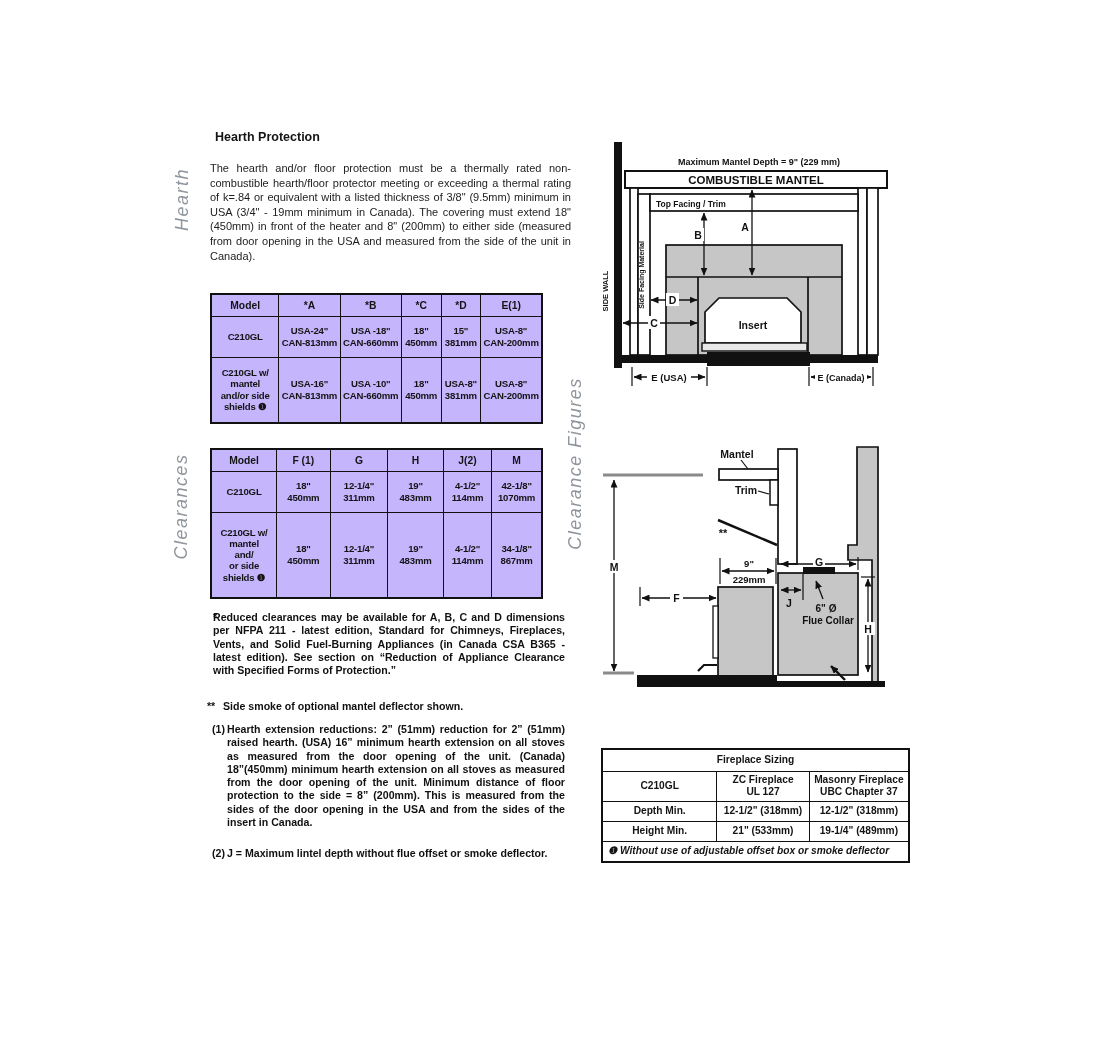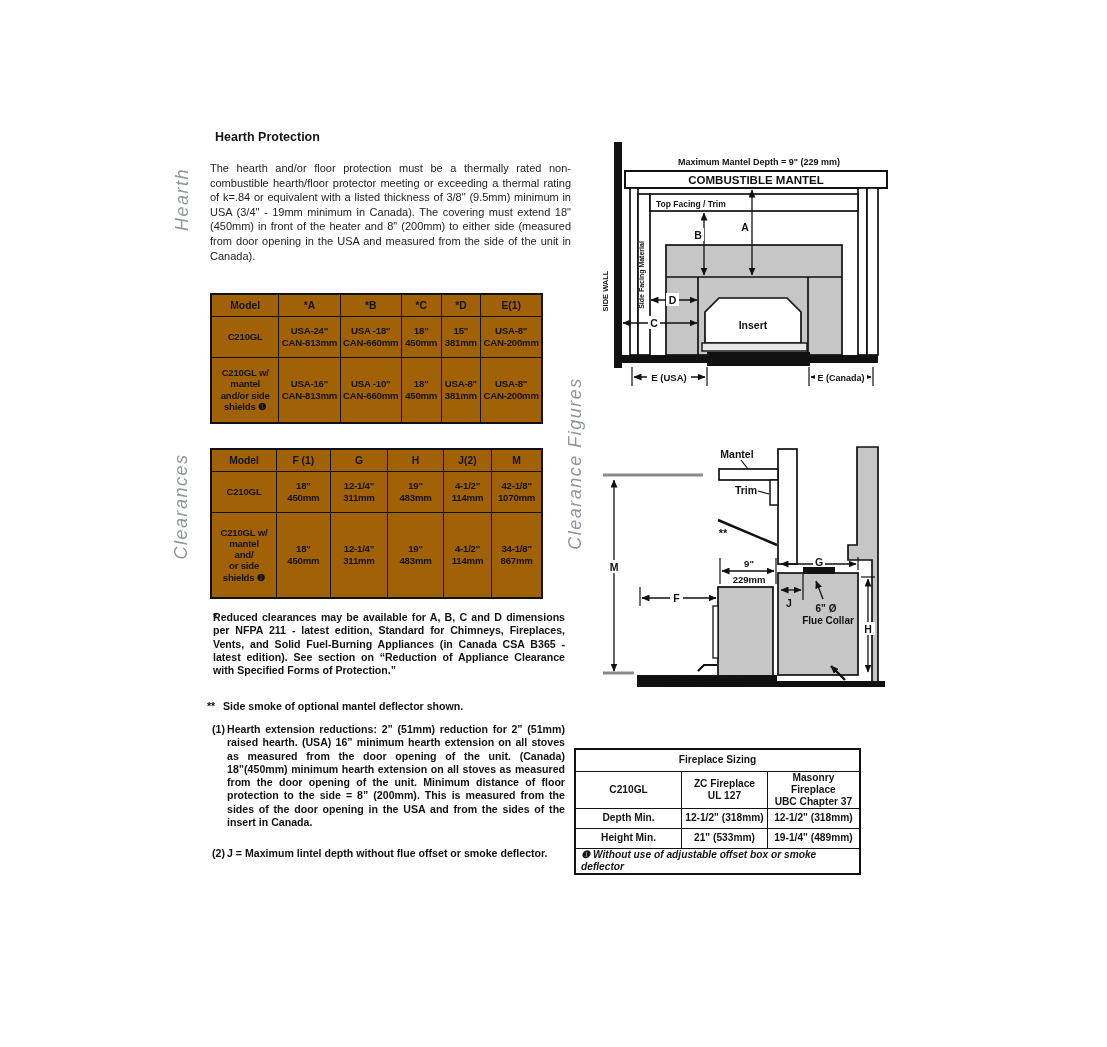--- a/index.html
+++ b/index.html
@@ -3,21 +3,21 @@
 <meta charset="utf-8">
 <style>
   html,body{margin:0;padding:0;background:#fff;}
   .page{position:relative;width:1107px;height:1047px;background:#ffffff;
         font-family:"Liberation Sans",sans-serif;color:#141414;overflow:hidden;}
   .abs{position:absolute;}
   .vlabel{color:#8f959d;font-style:italic;font-size:18px;letter-spacing:1.5px;
           transform:rotate(-90deg);text-align:center;white-space:nowrap;}
   .h1{font-weight:bold;font-size:12.5px;}
   .body-text{font-size:11px;line-height:14.6px;text-align:justify;color:#1c1c1c;}
-  table.ctable{position:absolute;border-collapse:collapse;table-layout:fixed;background:#a16207;border:2.6px solid #111;}
+  table.ctable{position:absolute;border-collapse:collapse;table-layout:fixed;background:#c4b5fd;border:2.6px solid #111;}
   table.ctable th,table.ctable td{border:1.6px solid #111;font-weight:bold;text-align:center;
       vertical-align:middle;white-space:pre-line;padding:0;font-size:9.6px;line-height:11.3px;letter-spacing:-0.2px;}
   table.ctable th{font-size:10.3px;letter-spacing:0;}
   table.sztable{position:absolute;border-collapse:collapse;table-layout:fixed;background:#fff;border:2.6px solid #111;}
   table.sztable th,table.sztable td{border:1.6px solid #111;font-weight:bold;text-align:center;
       vertical-align:middle;white-space:pre-line;padding:0 2px;font-size:10.2px;line-height:12px;}
   .sz-title{font-size:12.5px;}
   .sz-foot{font-style:italic;text-align:left !important;font-size:9.3px;padding-left:5px !important;}
   .fn{position:absolute;font-weight:bold;font-size:10.6px;line-height:13.3px;text-align:justify;color:#111;}
   .fn .mk{position:absolute;left:0;top:0;}
@@ -255,21 +255,21 @@
     <line x1="261" y1="159" x2="275" y2="159" stroke="#111" stroke-width="1.2"></line>
     <line x1="268" y1="161" x2="268" y2="254" stroke="#111" stroke-width="1.3" marker-start="url(#arwS)" marker-end="url(#arwS)"></line>
     <rect x="261" y="204" width="14" height="13" fill="#fff"></rect>
     <text x="268" y="215" text-anchor="middle" font-size="10.5">H</text>
     <rect x="37" y="257" width="140" height="12" fill="#111"></rect>
     <text x="105" y="267" text-anchor="middle" font-size="10" fill="#fff">Hearth Protection</text>
     <rect x="177" y="263" width="108" height="6" fill="#111"></rect>
     <line x1="245" y1="262" x2="231" y2="248" stroke="#111" stroke-width="2.4" marker-end="url(#arwS)"></line>
   </svg>
 
-  <table class="sztable" style="left:574px;top:748px;width:287px;">
+  <table class="sztable" style="left:601px;top:748px;width:309px;">
     <colgroup>
         <col style="width:37.4%">
         <col style="width:30.1%">
         <col style="width:32.5%">
       </colgroup>
     <tbody>
       <tr style="height:22px">
         <th colspan="3" class="sz-title">Fireplace Sizing</th>
       </tr>
       <tr style="height:30px">

